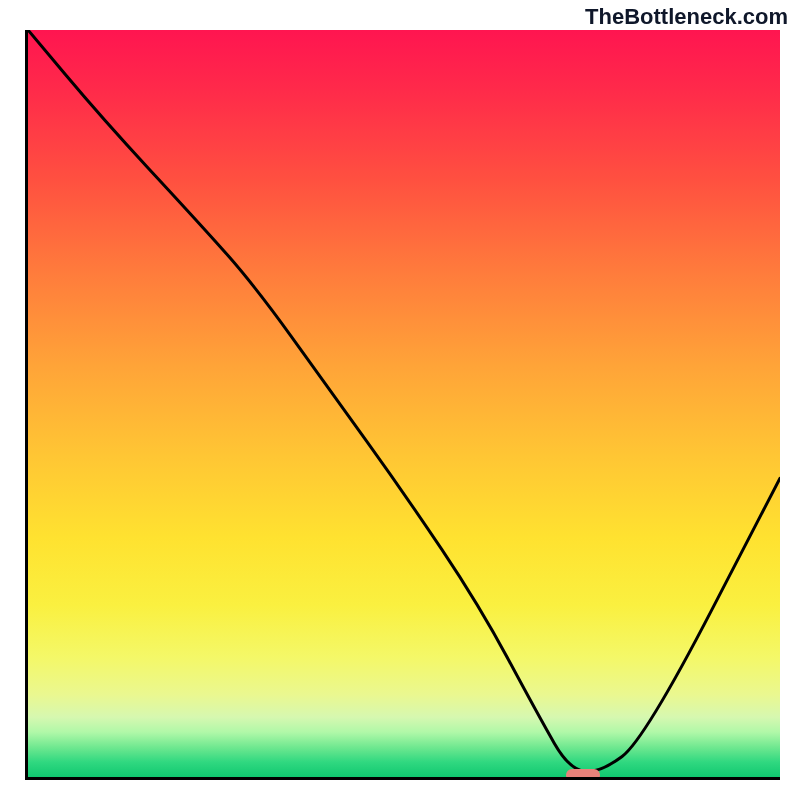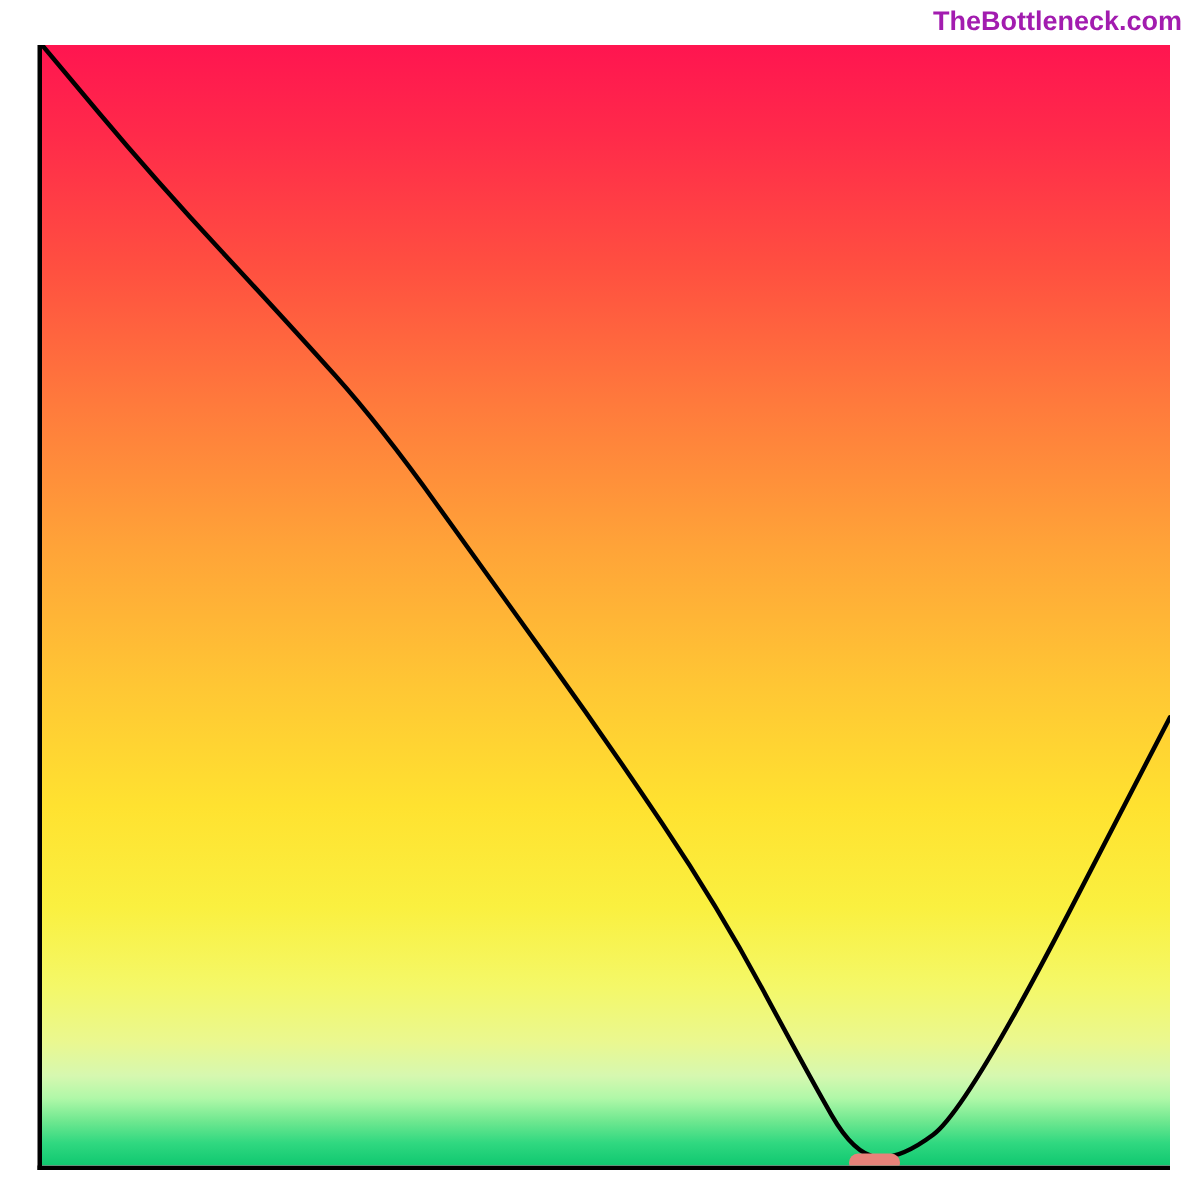--- a/index.html
+++ b/index.html
@@ -12,23 +12,23 @@
   }
   .container {
     position: relative;
     width: 800px;
     height: 800px;
   }
   .watermark {
     position: absolute;
     top: 4px;
     right: 12px;
-    font-size: 18px;
+    font-size: 22px;
     font-weight: bold;
-    color: #a21caf;
+    color: #0f172a;
     z-index: 10;
   }
   .plot-area {
     position: absolute;
     left: 25px;
     top: 30px;
     width: 752px;
     height: 747px;
     border-left: 3px solid #000;
     border-bottom: 3px solid #000;

